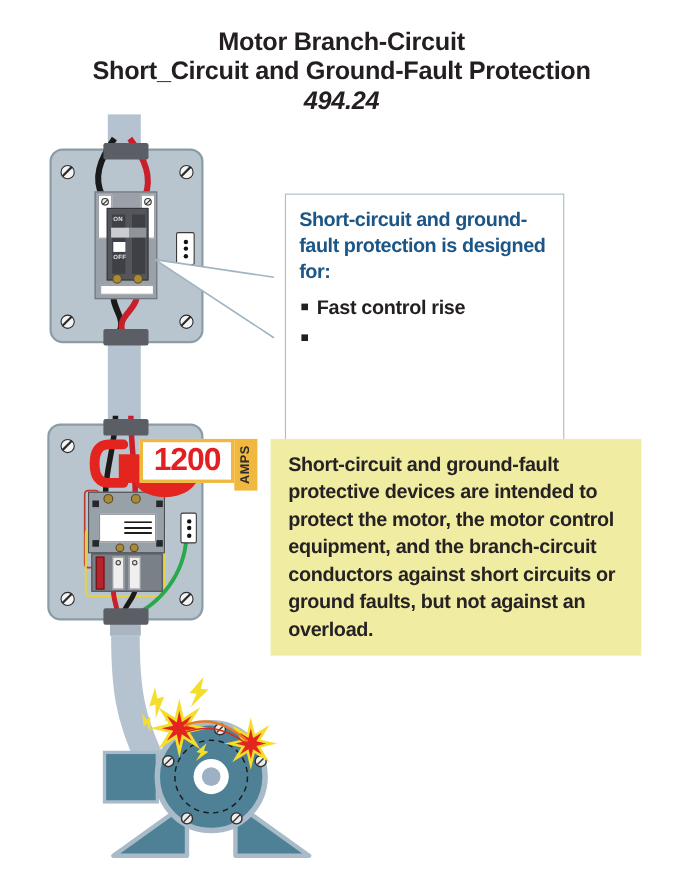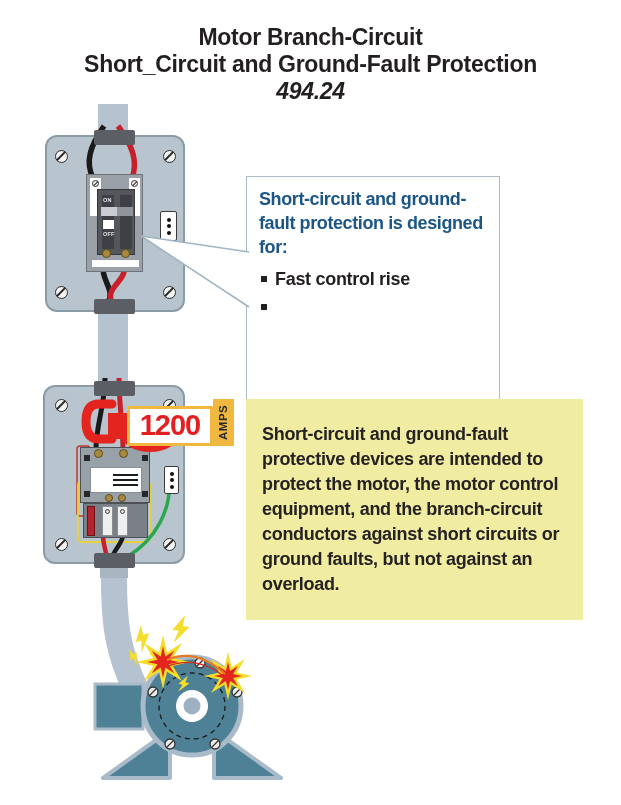--- a/index.html
+++ b/index.html
@@ -59,25 +59,25 @@
 
   
   .callout { background:#fff; border:1.5px solid #a9bcc7; padding:10px 12px; }
   .callout .head { color:#1c5687; font-weight:bold; font-size:18px; line-height:24px; letter-spacing:-0.4px; }
   .bullets { margin-top:6px; }
   .bullet-row { display:flex; align-items:flex-start; color:#231f20; font-weight:bold;
                 font-size:18px; line-height:28px; letter-spacing:-0.3px; }
   .bsq { flex:none; width:6px; height:6px; background:#231f20; margin:11px 8px 0 2px; }
 
   
-  .note { background:#f0eca2; padding:23px 16px; width:337px; color:#262223;
+  .note { background:#f0eca2; padding:11px 16px; width:337px; color:#262223;
           font-weight:bold; font-size:18px; line-height:25px; letter-spacing:-0.3px; }
 
   
-  .ammeter { display:flex; align-items:flex-end; }
+  .ammeter { display:flex; align-items:flex-start; }
   .amm-val { width:86px; height:40px; background:#fff; border:3px solid #f0b83e;
              color:#e31f21; font-weight:bold; font-size:29px; line-height:33px;
              text-align:center; letter-spacing:-1px; }
   .amm-unit { width:21px; height:47px; background:#f0b83e; color:#2b2b2b; font-weight:bold;
               font-size:11.5px; letter-spacing:0.5px; writing-mode:vertical-rl;
               transform:rotate(180deg); text-align:center; line-height:21px; }
 
   svg.overlay { pointer-events:none; }
 </style>
 </head>
@@ -247,21 +247,21 @@
     <ellipse cx="70" cy="37" rx="30" ry="20" fill="#e3241f"></ellipse>
     <rect x="28" y="18" width="30" height="26" fill="#e3241f"></rect>
     <path d="M32,9 H19 Q6,9 6,26.5 Q6,44 19,44 H32" fill="none" stroke="#e3241f" stroke-width="9" stroke-linecap="round" stroke-linejoin="round"></path>
   </svg>
 
   <div class="abs ammeter" style="left:127px; top:399px;">
     <div class="amm-val">1200</div>
     <div class="amm-unit">AMPS</div>
   </div>
 
-  <div class="abs callout" style="left:246px; top:176px; width:254px; height:232px;">
+  <div class="abs callout" style="left:259px; top:176px; width:254px; height:232px;">
     <div class="head">Short-circuit and ground-fault protection is designed for:</div>
     <div class="bullets">
       <div class="bullet-row">
           <span class="bsq"></span>
           <span>Fast control rise</span>
         </div>
       <div class="bullet-row">
           <span class="bsq"></span>
         </div>
     </div>

